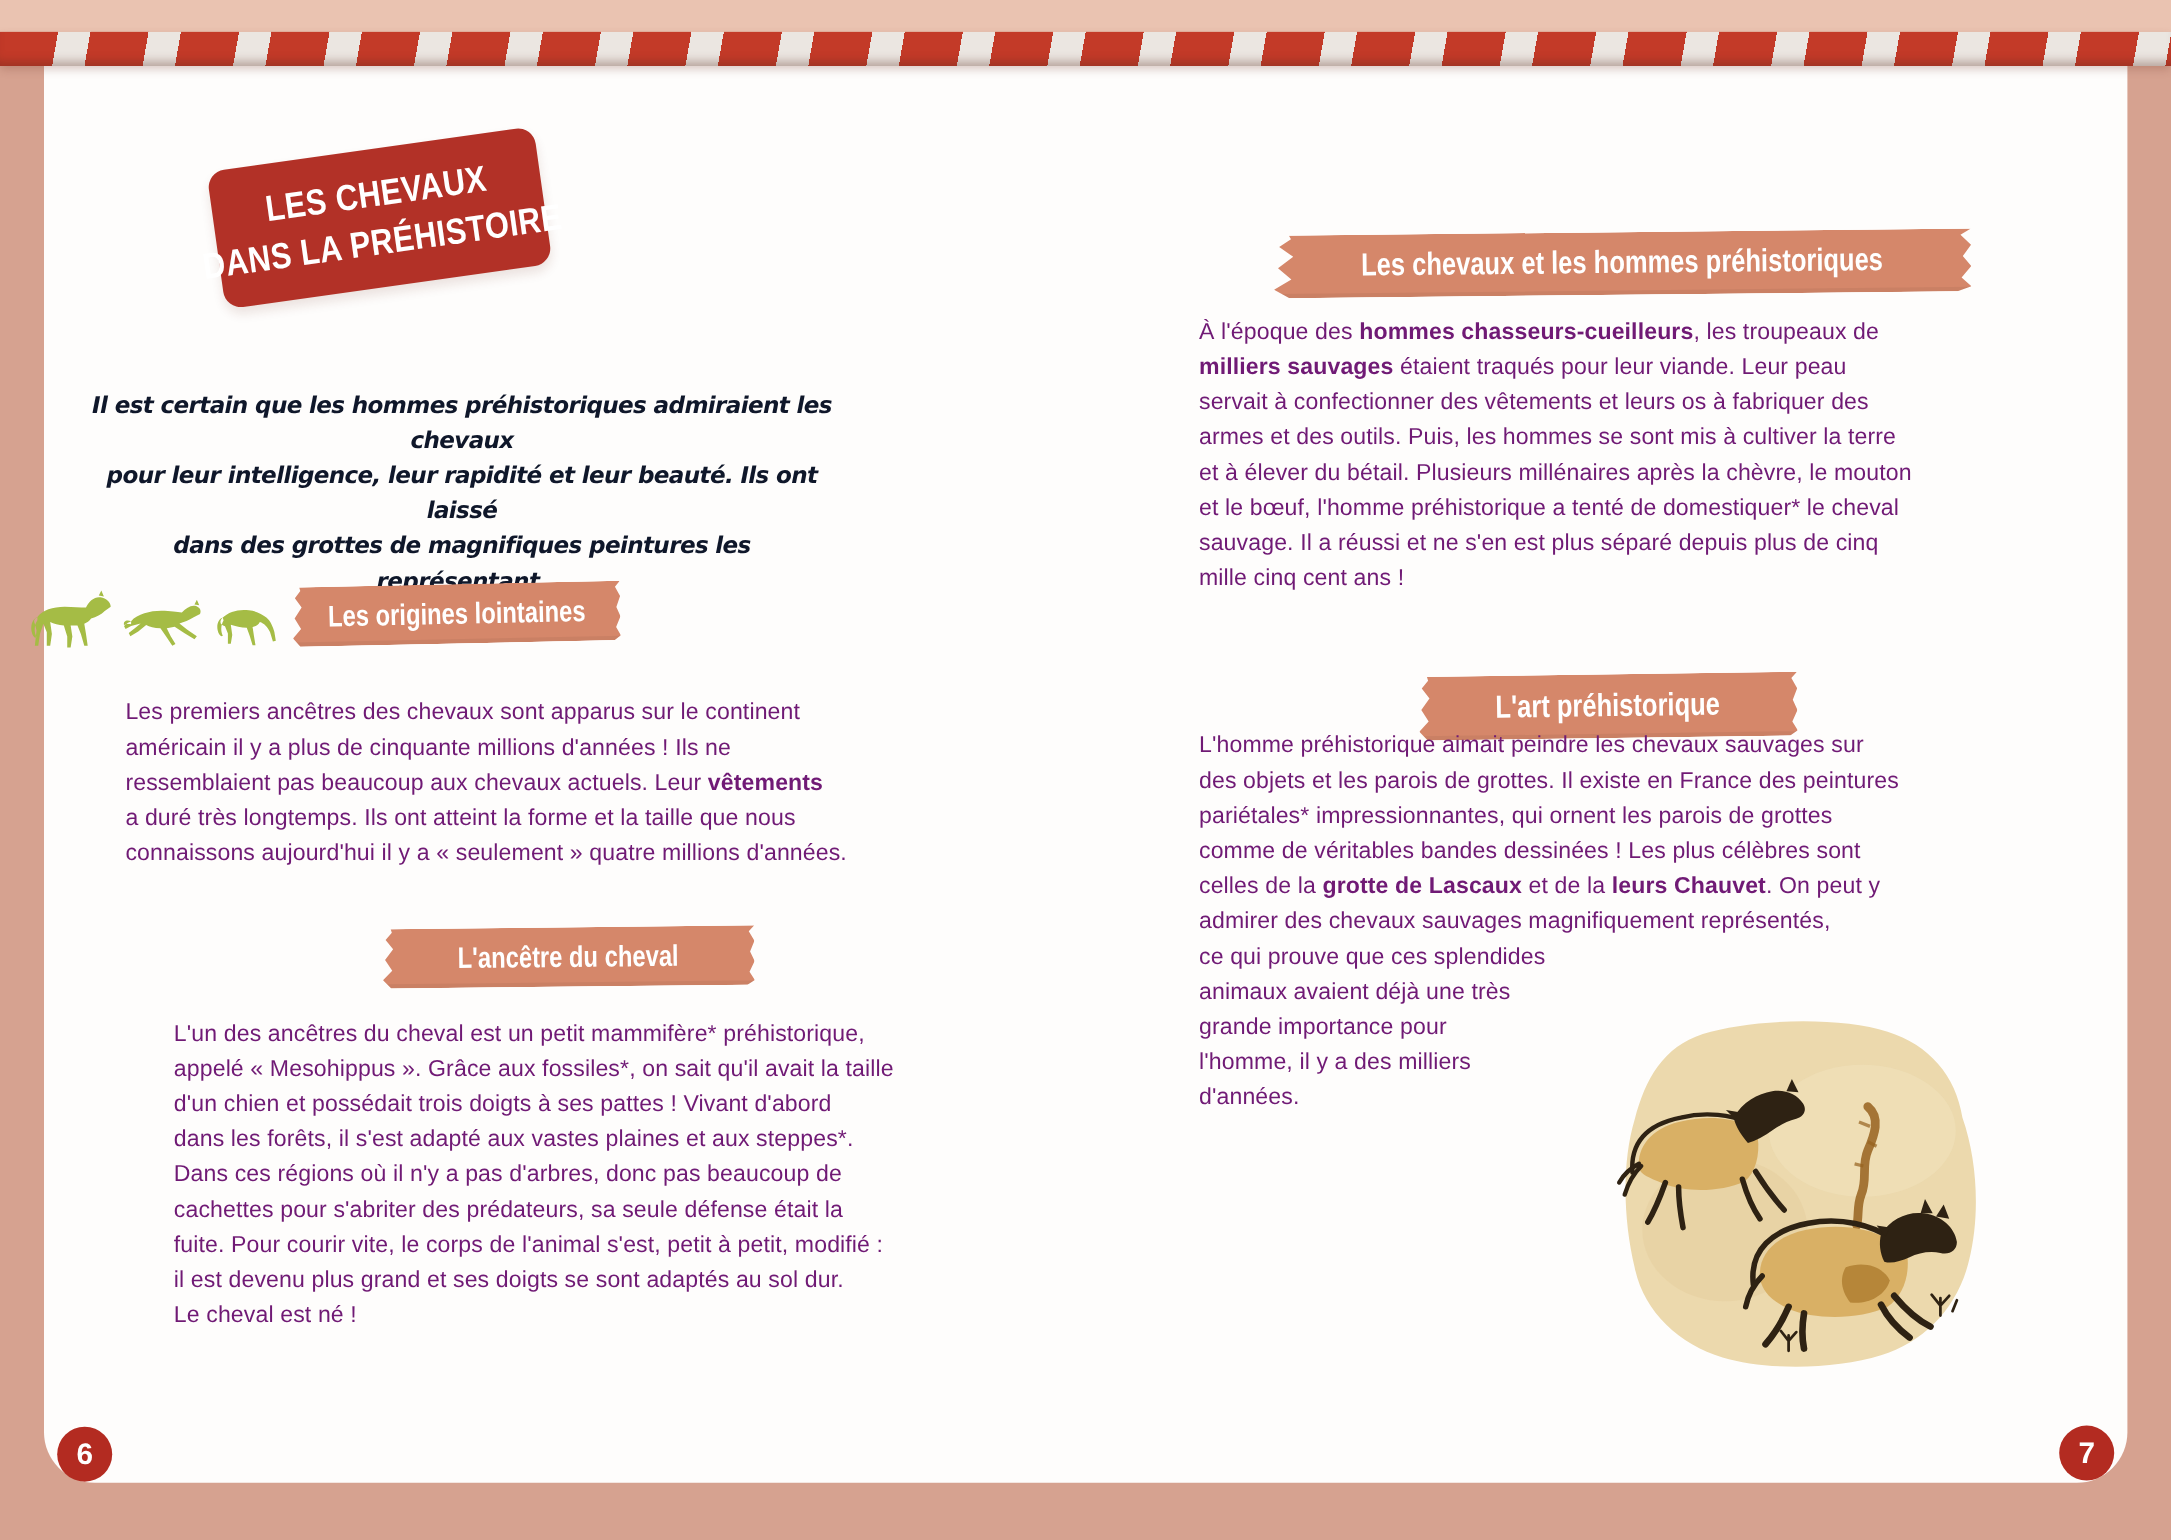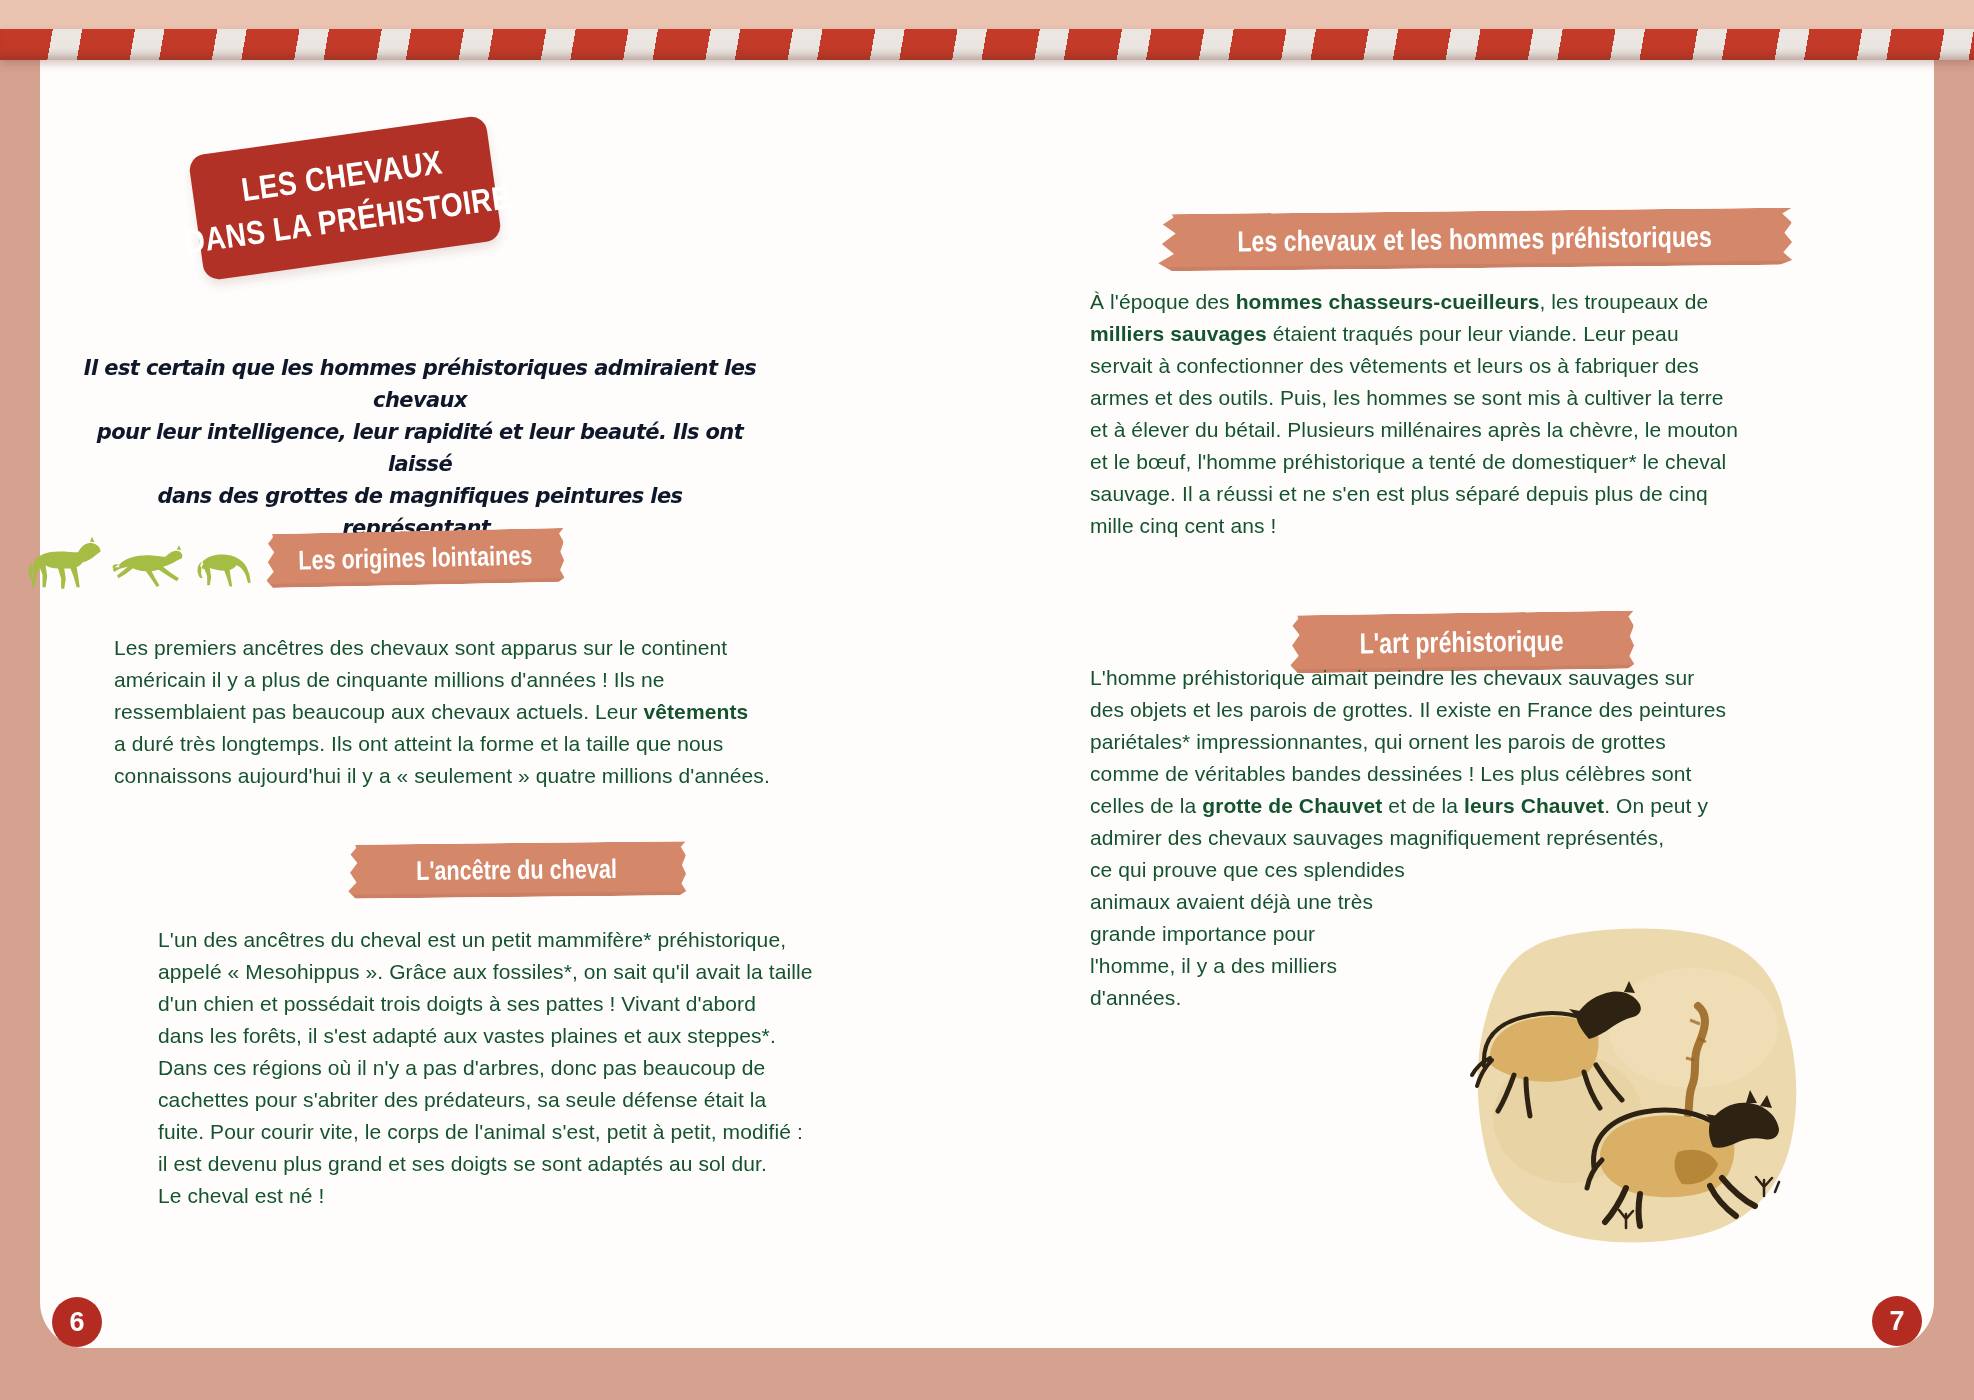--- a/index.html
+++ b/index.html
@@ -31,21 +31,21 @@
   .ribbon.small{font-size:27px;}
   .ribbon.large{font-size:29px;}
   #banner-origines{left:266px;top:531px;width:298px;height:54px;transform:rotate(-1.2deg);}
   #banner-ancetre {left:348px;top:843px;width:338px;height:54px;transform:rotate(-0.6deg);}
   #banner-hommes  {left:1158px;top:211px;width:634px;height:57px;transform:rotate(-0.6deg);}
   #banner-art     {left:1290px;top:613px;width:344px;height:58px;transform:rotate(-0.8deg);}
 
   .cd{display:inline-block;transform:scaleX(.8);transform-origin:center;white-space:nowrap;}
   .badge .cd{transform:scaleX(.85);}
 
-  .para{position:absolute;font-size:21px;line-height:32px;color:#14532d;white-space:pre-line;
+  .para{position:absolute;font-size:21px;line-height:32px;color:#701a75;white-space:pre-line;
         letter-spacing:.1px;z-index:2;}
   .para strong{font-weight:bold;}
   #para-origines{left:114px;top:632px;width:700px;}
   #para-ancetre {left:114px;top:924px;width:700px;margin-left:44px;}
   #para-hommes  {left:1090px;top:286px;width:760px;}
   #para-art     {left:1090px;top:662px;width:760px;}
 
   .pagenum{position:absolute;width:50px;height:50px;border-radius:50%;background:#b32b21;
            color:#fff;display:flex;align-items:center;justify-content:center;
            font-size:27px;font-weight:bold;z-index:3;}
@@ -119,21 +119,21 @@
 sauvage. Il a réussi et ne s'en est plus séparé depuis plus de cinq
 mille cinq cent ans !</div>
 
   <div class="ribbon large" id="banner-art">
     <span class="cd">L'art préhistorique</span>
   </div>
   <div class="para" id="para-art">L'homme préhistorique aimait peindre les chevaux sauvages sur
 des objets et les parois de grottes. Il existe en France des peintures
 pariétales* impressionnantes, qui ornent les parois de grottes
 comme de véritables bandes dessinées ! Les plus célèbres sont
-celles de la <strong>grotte de Chauvet</strong> et de la <strong>leurs Chauvet</strong>. On peut y
+celles de la <strong>grotte de Lascaux</strong> et de la <strong>leurs Chauvet</strong>. On peut y
 admirer des chevaux sauvages magnifiquement représentés,
 ce qui prouve que ces splendides
 animaux avaient déjà une très
 grande importance pour
 l'homme, il y a des milliers
 d'années.</div>
 
   <svg class="cave" width="372" height="372" viewBox="0 0 372 372">
     <path fill="#ecd9ad" d="M100,32 C145,18 225,16 268,30 C306,42 330,70 336,108 C350,148 352,198 342,238 C332,280 302,312 262,324 C220,337 158,338 118,326 C78,314 46,284 38,244 C28,202 26,150 38,110 C48,72 64,44 100,32 Z"></path>
     <ellipse cx="120" cy="210" rx="75" ry="65" fill="#e5cd9b" opacity="0.45"></ellipse>

